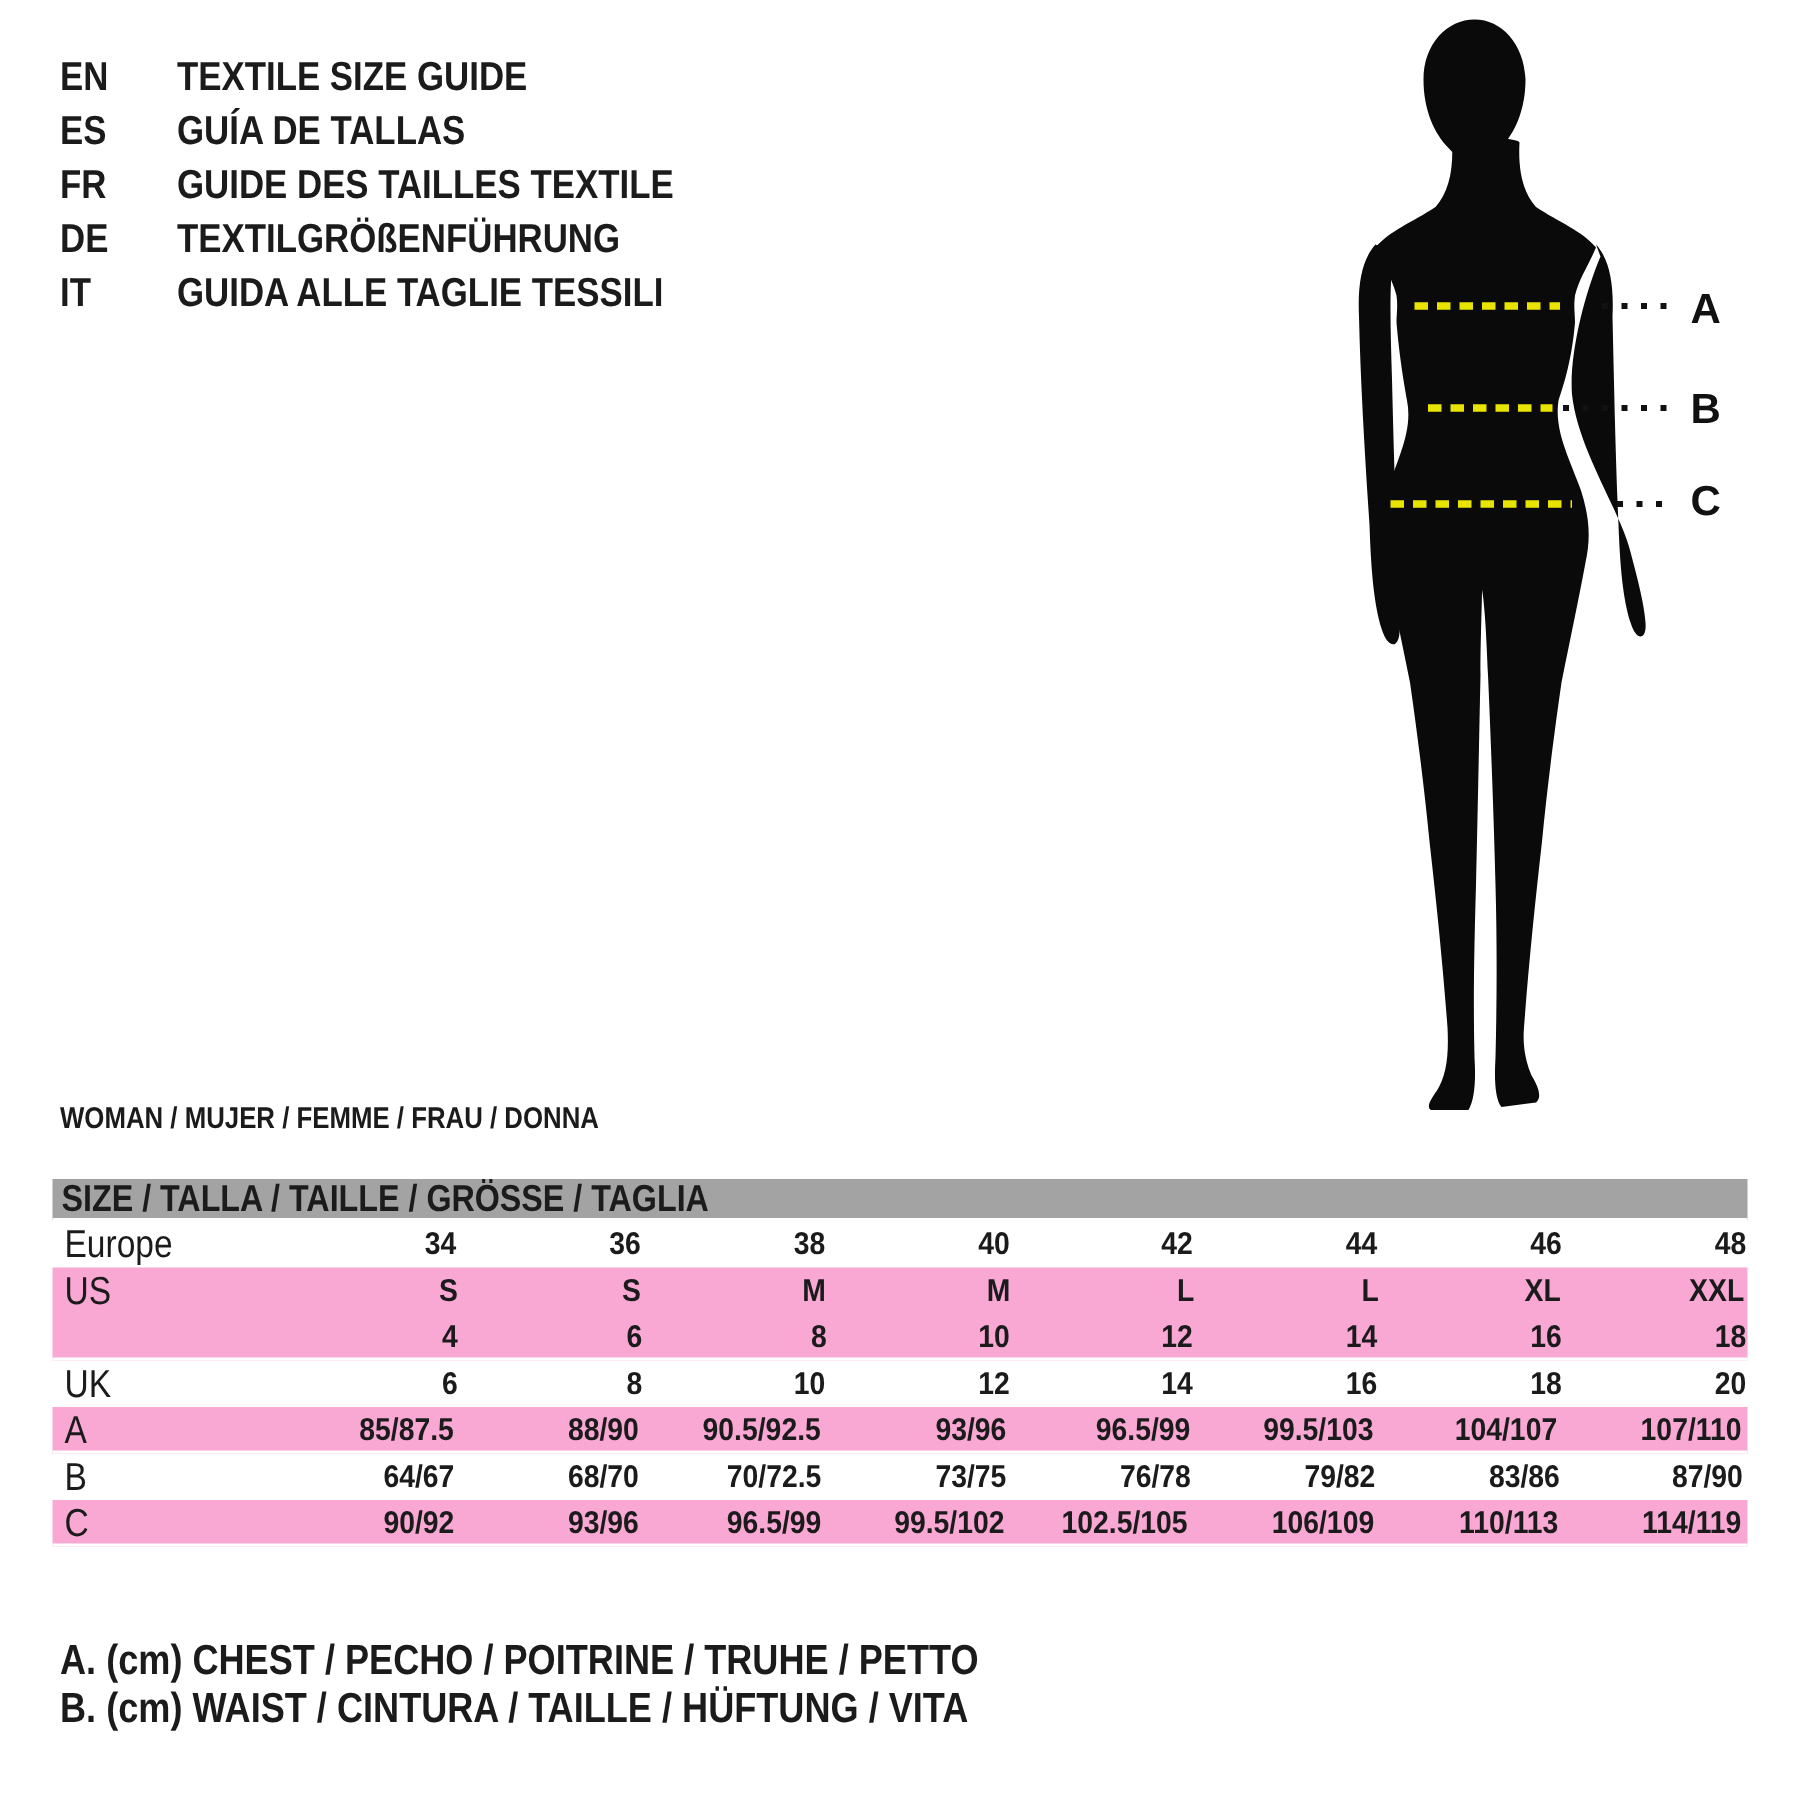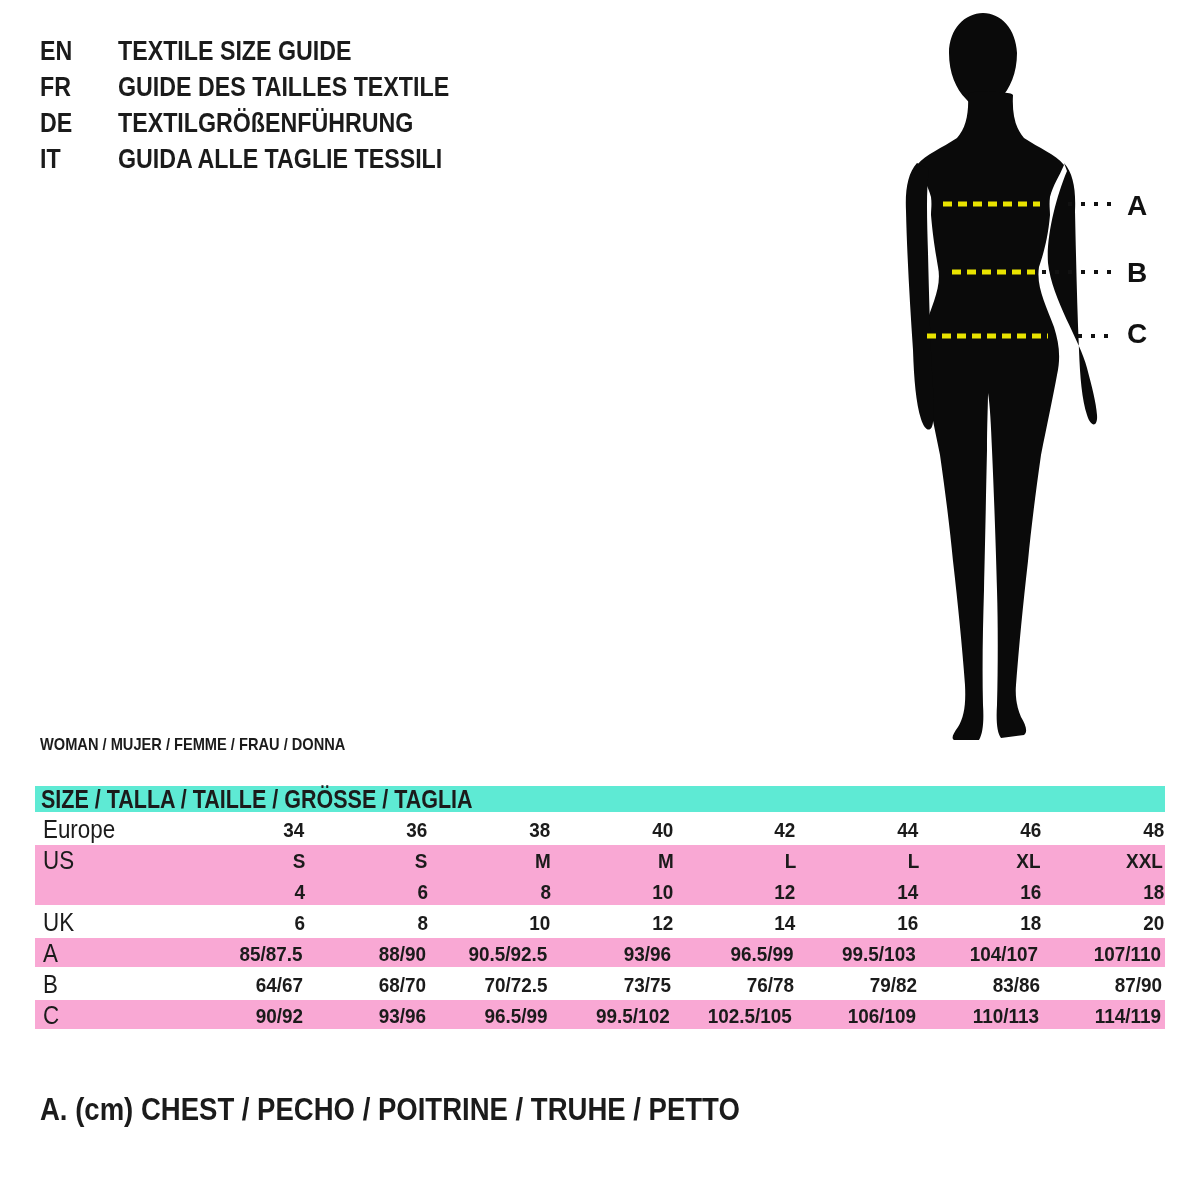--- a/index.html
+++ b/index.html
@@ -16,46 +16,50 @@
   .lang-code{width:78px;flex:0 0 78px;}
 
   
   .figure-svg{position:absolute;left:880px;top:5px;width:240px;height:740px;}
   .measure-label{position:absolute;width:34px;text-align:left;font-weight:bold;font-size:28px;color:#111;}
   .label-a{left:1127px;top:190px;}
   .label-b{left:1127px;top:257px;}
   .label-c{left:1127px;top:318px;}
 
   
-  .section-title{position:absolute;left:40px;top:735px;font-weight:bold;font-size:17px;}
+  .section-title{position:absolute;left:40px;top:735px;font-weight:bold;font-size:20px;}
 
   
   .size-table{position:absolute;left:35px;top:786px;width:1130px;}
-  .t-header{height:28px;background:#5eead4;display:flex;align-items:center;
+  .t-header{height:28px;background:#a3a3a3;display:flex;align-items:center;
             font-weight:bold;font-size:25px;padding-left:6px;box-sizing:border-box;border-bottom:2px solid #fff;}
   .t-row{display:grid;grid-template-columns:148px repeat(8,1fr);height:31px;align-items:center;
          font-size:21px;font-weight:bold;border-bottom:2px solid #ffffff;box-sizing:border-box;}
   .t-row.shaded{background:#f9a8d4;}
   .t-row.nogap{border-bottom:0;}
   .t-label{text-align:left;padding-left:8px;font-weight:normal;font-size:26px;}
   .t-cell{text-align:right;}
 
   
   .legend{position:absolute;left:40px;top:1091px;}
-  .legend-line{height:32px;display:flex;font-weight:bold;font-size:32px;}
+  .legend-line{height:32px;display:flex;font-weight:bold;font-size:28px;}
 </style>
 </head>
 <body>
 
 <div class="canvas">
 
   <div class="lang-block">
     <div class="lang-row">
       <span class="lang-code"><span class="cond">EN</span></span>
       <span class="cond">TEXTILE SIZE GUIDE</span>
+    </div>
+    <div class="lang-row">
+      <span class="lang-code"><span class="cond">ES</span></span>
+      <span class="cond">GUÍA DE TALLAS</span>
     </div>
     <div class="lang-row">
       <span class="lang-code"><span class="cond">FR</span></span>
       <span class="cond">GUIDE DES TAILLES TEXTILE</span>
     </div>
     <div class="lang-row">
       <span class="lang-code"><span class="cond">DE</span></span>
       <span class="cond">TEXTILGRÖßENFÜHRUNG</span>
     </div>
     <div class="lang-row">
@@ -228,15 +232,18 @@
       <div class="t-cell"><span class="condc">106/109</span></div>
       <div class="t-cell"><span class="condc">110/113</span></div>
       <div class="t-cell"><span class="condc">114/119</span></div>
     </div>
   </div>
 
   <div class="legend">
     <div class="legend-line">
       <span class="cond">A. (cm) CHEST / PECHO / POITRINE / TRUHE / PETTO</span>
     </div>
+    <div class="legend-line">
+      <span class="cond">B. (cm) WAIST / CINTURA / TAILLE / HÜFTUNG / VITA</span>
+    </div>
   </div>
 
 </div>
 
 </body></html>

